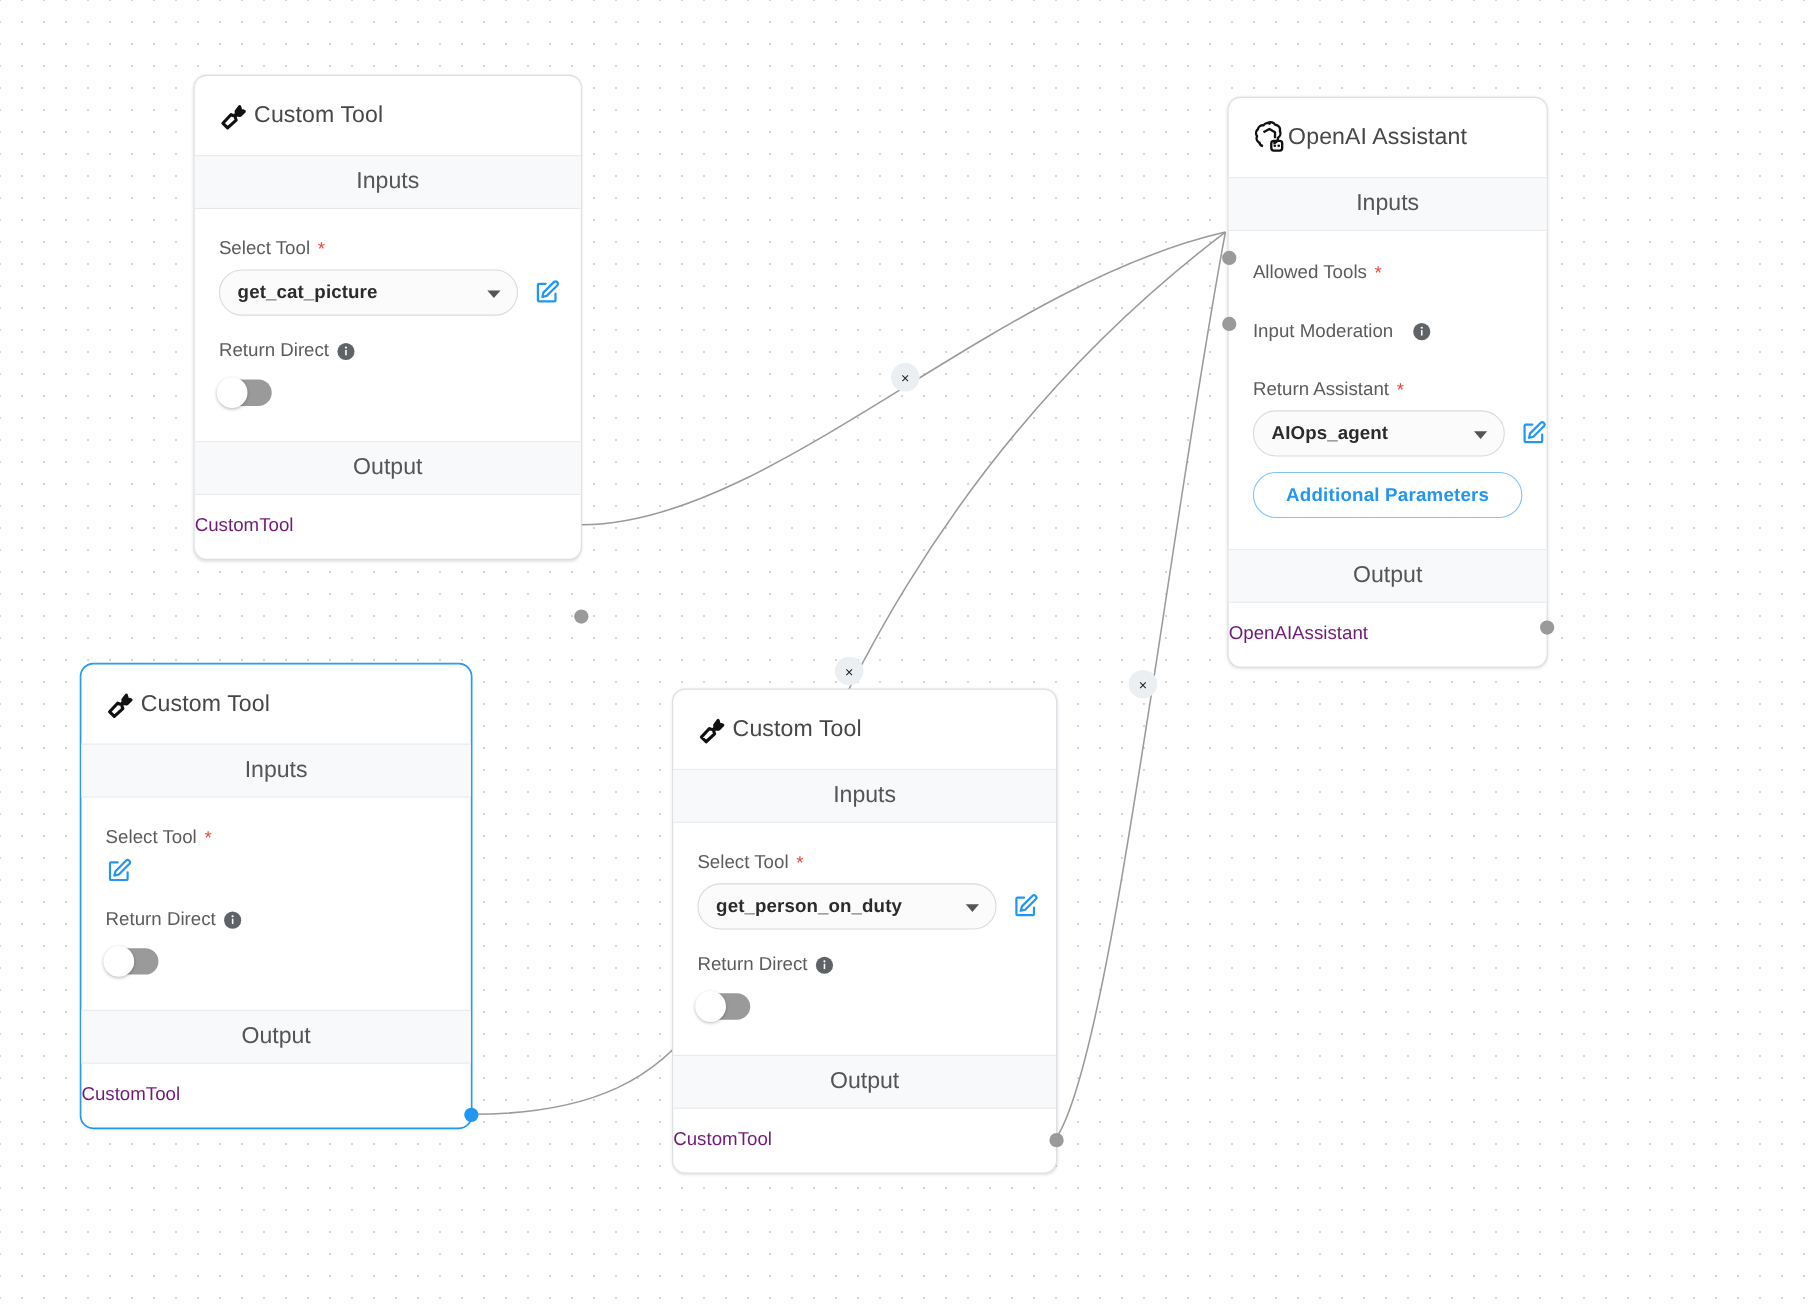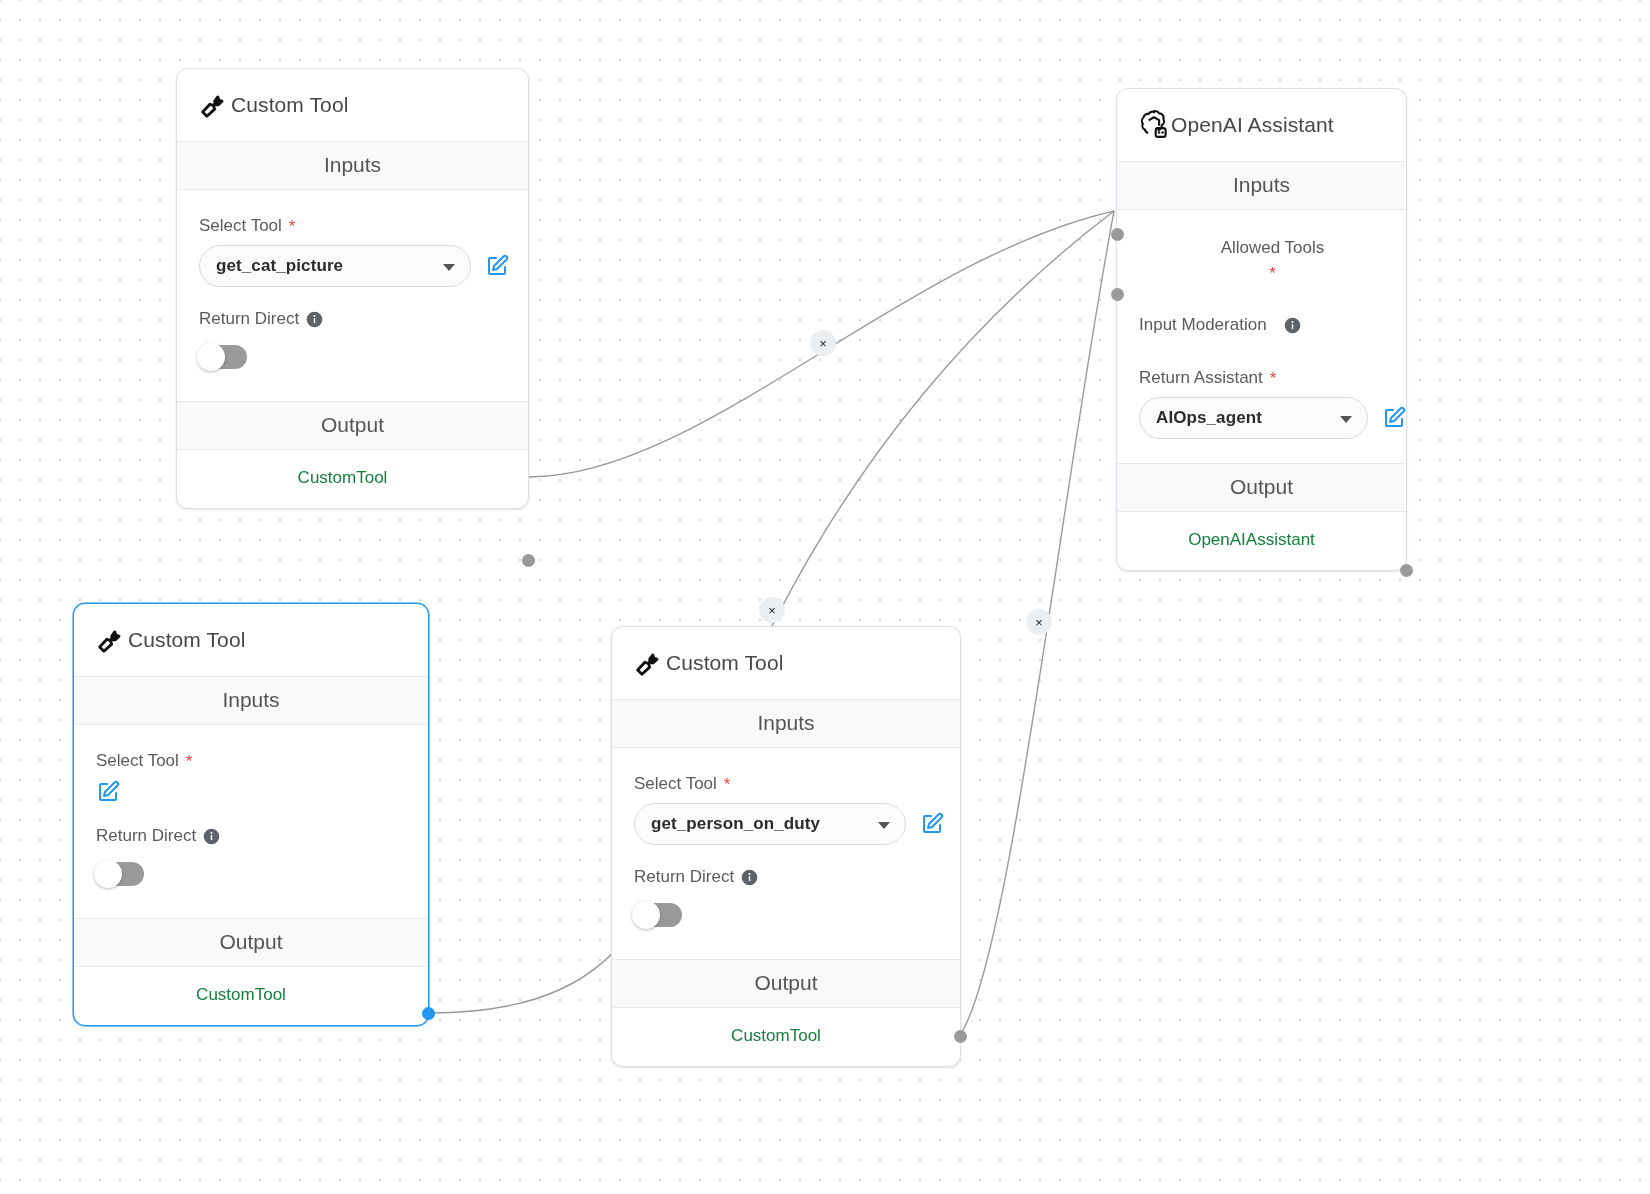--- a/index.html
+++ b/index.html
@@ -110,22 +110,22 @@
     content: "";
     position: absolute;
     left: -2px; top: -2px;
     width: 28px; height: 28px;
     border-radius: 50%;
     background: #ffffff;
     box-shadow: 0 1px 3px rgba(0,0,0,.28);
   }
 
   .out-row {
-    display: flex; align-items: center; justify-content: center;
-    font-size: 17px; color: #15803d;
+    display: flex; align-items: center; justify-content: flex-start;
+    font-size: 17px; color: #701a75;
     padding: 18px 20px 20px 0;
   }
 
   .btn-outline {
     margin: 14px 22px 4px 22px;
     height: 42px;
     border: 1px solid #7fc2f5;
     border-radius: 22px;
     background: #ffffff;
     color: #2196f3;
@@ -228,21 +228,21 @@
           <path d="M8.2 8.7 12 6.5l3.6 2.1v3.9"></path>
           <rect x="13.2" y="14.2" width="7" height="6.2" rx="1.6"></rect>
           <circle cx="15.5" cy="17.3" r=".85" fill="#111" stroke="none"></circle>
           <circle cx="18" cy="17.3" r=".85" fill="#111" stroke="none"></circle>
         </svg>
       </span>
       <span class="node-title">OpenAI Assistant</span>
     </div>
     <div class="section-bar">Inputs</div>
     <div class="body">
-      <div class="field-label" style="margin-top:24px;flex-direction:column;">
+      <div class="field-label" style="margin-top:24px;">
         <span>Allowed Tools</span>
         <span class="req">*</span>
       </div>
       <span class="handle left" style="position:absolute; top:139px;"></span>
 
       <div class="field-label" style="margin-top:33px;text-align:right;">
         <span>Input Moderation</span>
         <span class="info-icon" style="margin-left:10px;">
           <svg viewBox="0 0 24 24" width="17" height="17">
               <circle cx="12" cy="12" r="11" fill="#5f6368"></circle>
@@ -262,20 +262,21 @@
           <span>AIOps_agent</span>
           <span class="caret"></span>
         </div>
         <span class="edit-icon">
           <svg viewBox="0 0 24 24" width="24" height="24" fill="none" stroke="#2196f3" stroke-width="2" stroke-linecap="round" stroke-linejoin="round">
             <path d="M11 4H5a1 1 0 0 0-1 1v14a1 1 0 0 0 1 1h14a1 1 0 0 0 1-1v-6"></path>
             <path d="M18.5 2.5a2.1 2.1 0 0 1 3 3L12 15l-4 1 1-4 9.5-9.5z"></path>
           </svg>
         </span>
       </div>
+      <div class="btn-outline">Additional Parameters</div>
       <div style="height:22px"></div>
     </div>
     <div class="section-bar">Output</div>
     <div class="out-row">
       <span>OpenAIAssistant</span>
       <span class="handle right" style="top:475px;"></span>
     </div>
   </div>
 
   <div class="node selected" style="left:73px; top:603px; width:356px;">

